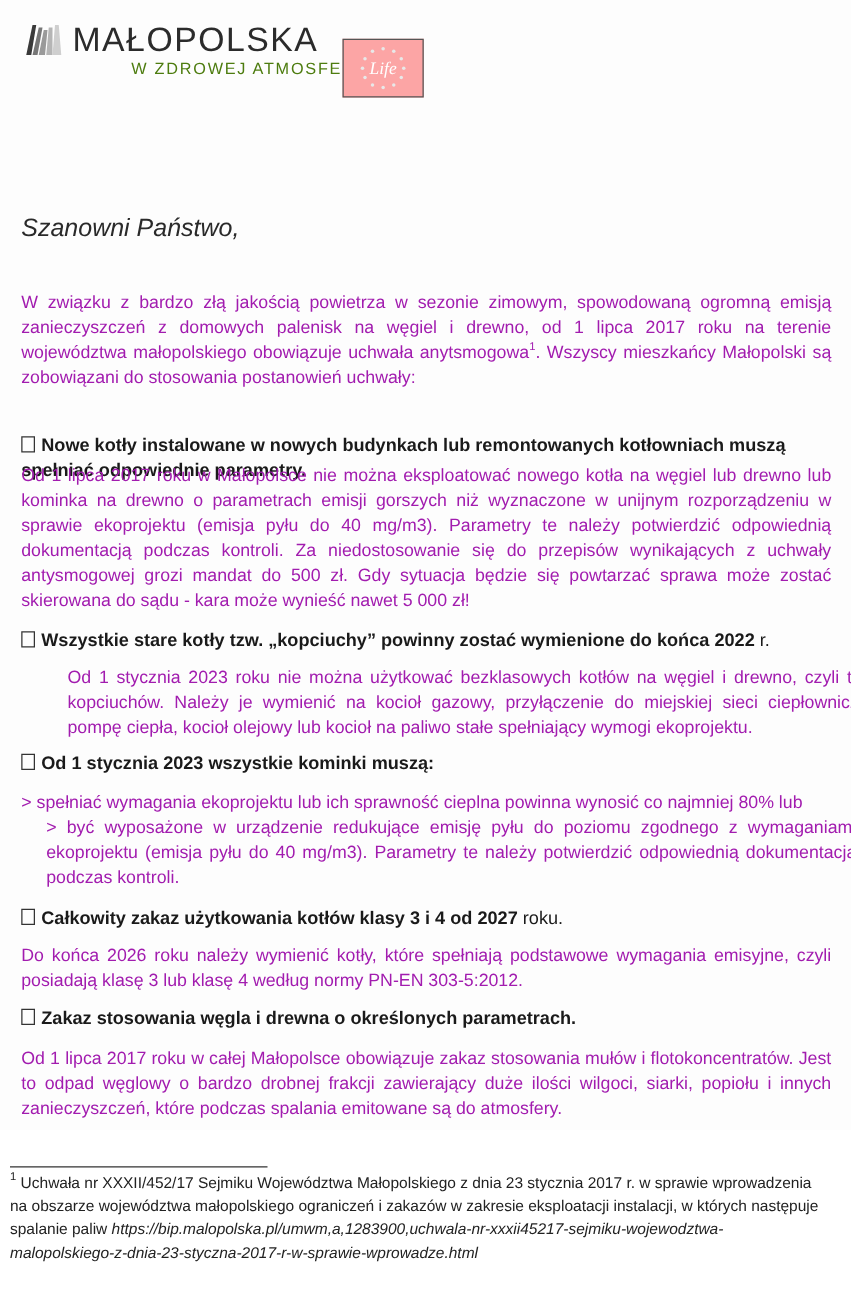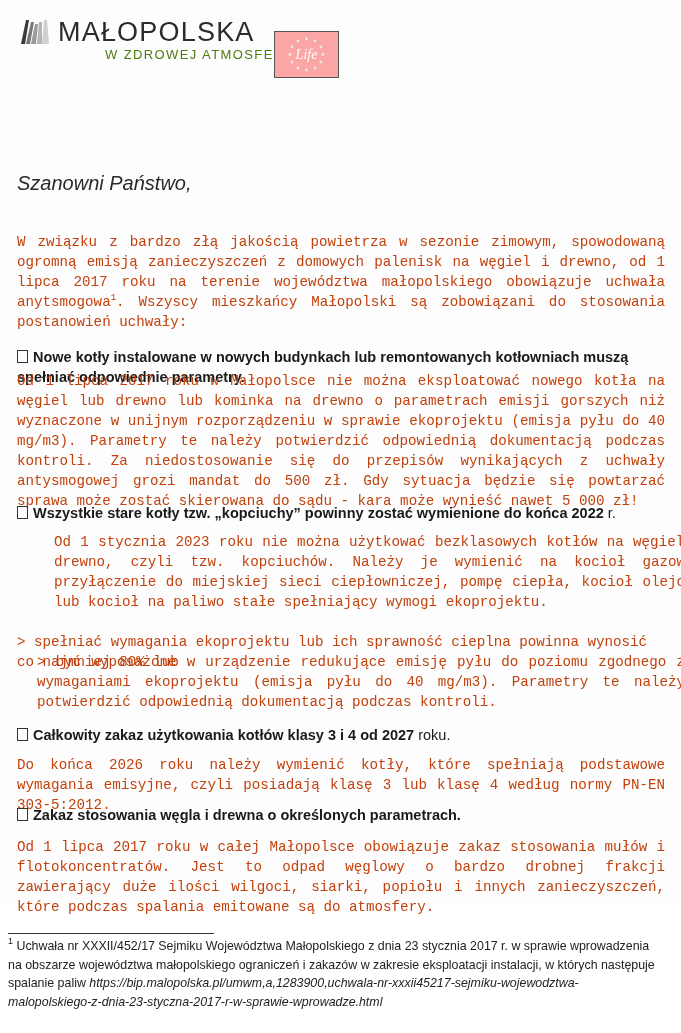--- a/index.html
+++ b/index.html
@@ -11,21 +11,21 @@
   .header { position:absolute; left:18px; top:14px; height:50px; width:320px; }
   .brand-mark { position:absolute; left:2px; top:2px; width:30px; height:30px; }
   .brand-title { position:absolute; left:40px; top:3px; font-size:27px; letter-spacing:1.2px;
                  color:#2b2b2b; font-weight:normal; line-height:30px; }
   .brand-sub { position:absolute; left:42px; top:33px; font-size:13px; letter-spacing:1.4px;
                color:#4d7c0f; line-height:16px;margin-left:45px; }
   .life-logo { position:absolute; left:256px; top:17px; width:63px; height:45px;
                background:#fca5a5; border:1px solid #555; }
   .salutation { position:absolute; left:17px; top:172px; font-size:20px; font-style:italic; color:#2a2a2a; }
   .para { position:absolute; left:17px; width:648px; font-size:14.2px; line-height:20px;
-          text-align:justify; color:#c2410c; margin:0;font-family:Liberation Mono, monospace; }
+          text-align:justify; color:#a21caf; margin:0; }
   .heading { position:absolute; left:17px; width:650px; font-size:14.5px; line-height:20px;
              font-weight:bold; color:#1a1a1a; margin:0; }
   .heading .box { display:inline-block; width:9px; height:11px; border:1px solid #333;
                   margin-right:5px; vertical-align:-1px; }
   sup { font-size:9px; vertical-align:6px; line-height:0; }
 
   .footnote-rule { position:absolute; left:8px; top:933px; width:206px; height:1px; background:#333; }
   .footnote { position:absolute; left:8px; top:937px; width:650px; font-size:12.4px; line-height:18.5px; color:#222; }
   .footnote .url { font-style:italic;margin-top:27px; }
 </style>
@@ -68,20 +68,21 @@
   <div class="salutation">Szanowni Państwo,</div>
 
   <p class="para" style="top:232px;"><span>W związku z bardzo złą jakością powietrza w sezonie zimowym, spowodowaną ogromną emisją zanieczyszczeń z domowych palenisk na węgiel i drewno, od 1 lipca 2017 roku na terenie województwa małopolskiego obowiązuje uchwała anytsmogowa</span><sup>1</sup><span>. Wszyscy mieszkańcy Małopolski są zobowiązani do stosowania postanowień uchwały:</span></p>
 
   <p class="heading" style="top:320px;margin-top:27px;"><span class="box"></span><span>Nowe kotły instalowane w nowych budynkach lub remontowanych kotłowniach muszą spełniać odpowiednie parametry.</span></p>
   <p class="para" style="top:371px;">Od 1 lipca 2017 roku w Małopolsce nie można eksploatować nowego kotła na węgiel lub drewno lub kominka na drewno o parametrach emisji gorszych niż wyznaczone w unijnym rozporządzeniu w sprawie ekoprojektu (emisja pyłu do 40 mg/m3). Parametry te należy potwierdzić odpowiednią dokumentacją podczas kontroli. Za niedostosowanie się do przepisów wynikających z uchwały antysmogowej grozi mandat do 500 zł. Gdy sytuacja będzie się powtarzać sprawa może zostać skierowana do sądu - kara może wynieść nawet 5 000 zł!</p>
 
   <p class="heading" style="top:503px;"><span class="box"></span><span>Wszystkie stare kotły tzw. „kopciuchy” powinny zostać wymienione do końca 2022</span><span style="font-weight:normal"> r.</span></p>
   <p class="para" style="top:532px;margin-left:37px;">Od 1 stycznia 2023 roku nie można użytkować bezklasowych kotłów na węgiel i drewno, czyli tzw. kopciuchów. Należy je wymienić na kocioł gazowy, przyłączenie do miejskiej sieci ciepłowniczej, pompę ciepła, kocioł olejowy lub kocioł na paliwo stałe spełniający wymogi ekoprojektu.</p>
 
+  <p class="heading" style="top:601px;"><span class="box"></span><span>Od 1 stycznia 2023 wszystkie kominki muszą:</span></p>
   <p class="para" style="top:632px; text-align:left;">&gt; spełniać wymagania ekoprojektu lub ich sprawność cieplna powinna wynosić co najmniej 80% lub</p>
   <p class="para" style="top:652px;margin-left:20px;">&gt; być wyposażone w urządzenie redukujące emisję pyłu do poziomu zgodnego z wymaganiami ekoprojektu (emisja pyłu do 40 mg/m3). Parametry te należy potwierdzić odpowiednią dokumentacją podczas kontroli.</p>
 
   <p class="heading" style="top:725px;"><span class="box"></span><span>Całkowity zakaz użytkowania kotłów klasy 3 i 4 od 2027</span><span style="font-weight:normal"> roku.</span></p>
   <p class="para" style="top:755px;">Do końca 2026 roku należy wymienić kotły, które spełniają podstawowe wymagania emisyjne, czyli posiadają klasę 3 lub klasę 4 według normy PN-EN 303-5:2012.</p>
 
   <p class="heading" style="top:805px;"><span class="box"></span><span>Zakaz stosowania węgla i drewna o określonych parametrach.</span></p>
   <p class="para" style="top:837px;">Od 1 lipca 2017 roku w całej Małopolsce obowiązuje zakaz stosowania mułów i flotokoncentratów. Jest to odpad węglowy o bardzo drobnej frakcji zawierający duże ilości wilgoci, siarki, popiołu i innych zanieczyszczeń, które podczas spalania emitowane są do atmosfery.</p>
 
   <div class="footnote-rule"></div>

